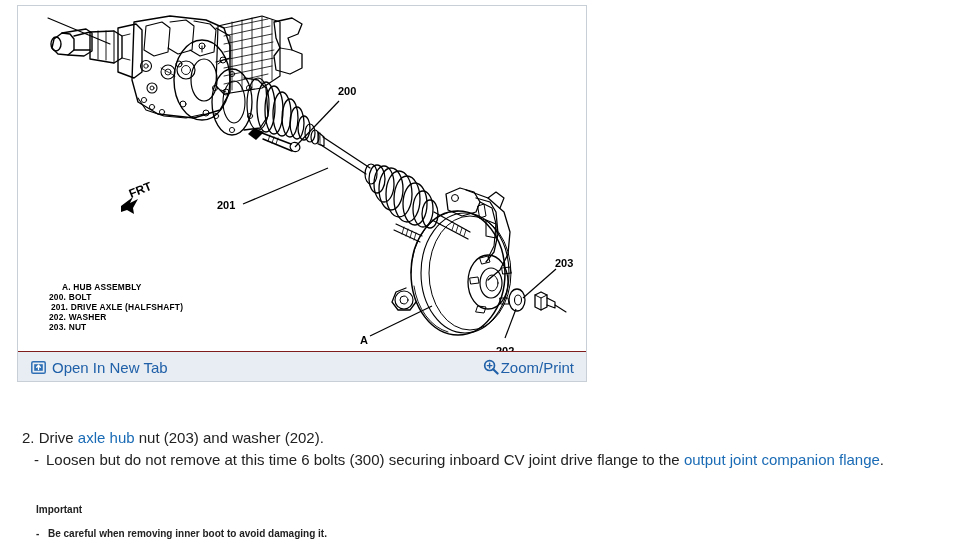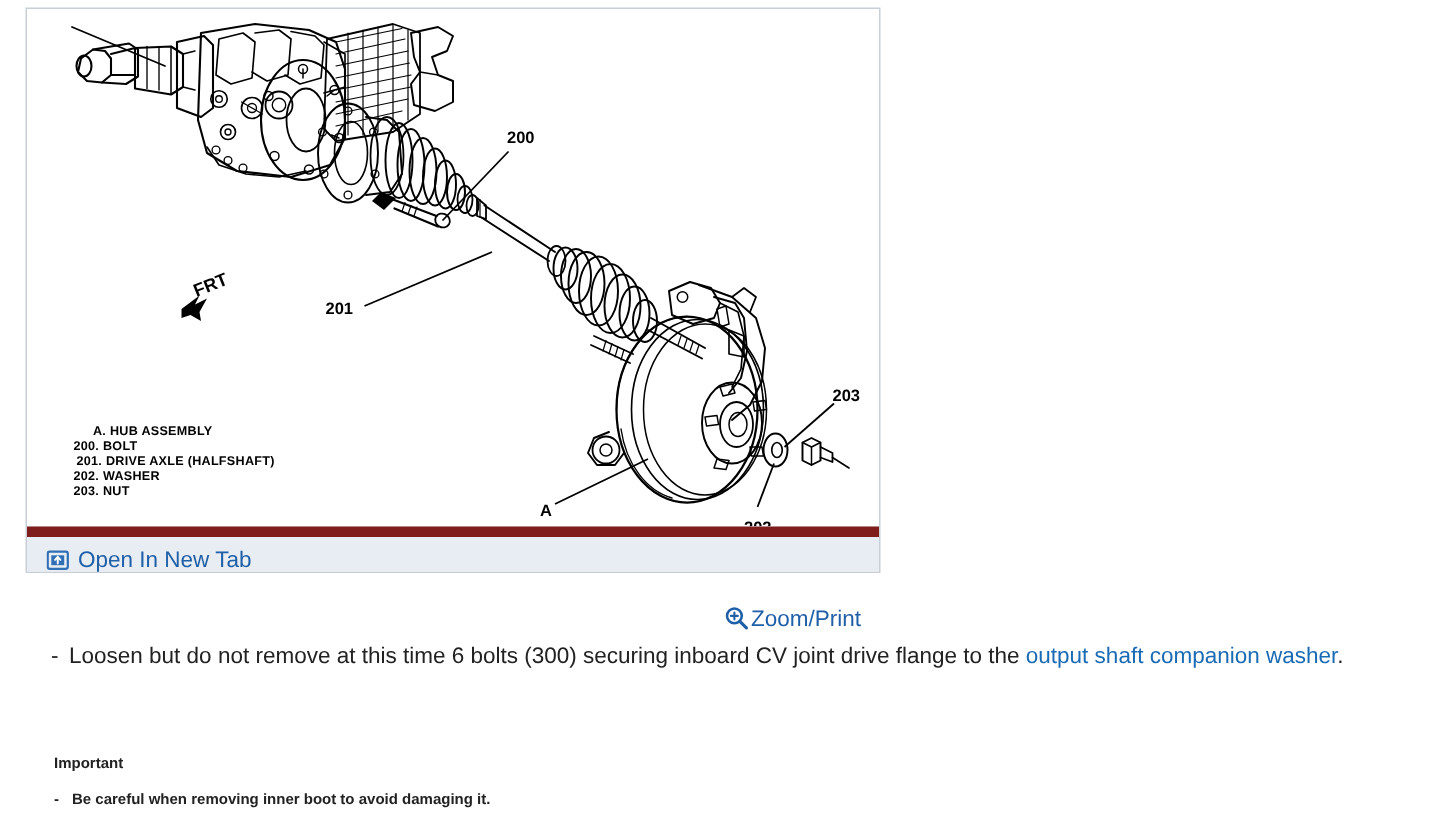--- a/index.html
+++ b/index.html
@@ -42,21 +42,21 @@
   }
 
   
   .figure-toolbar {
     position: absolute;
     left: 0;
     bottom: 0;
     width: 568px;
     height: 30px;
     background: #e8edf3;
-    border-top: 7px solid #7f1d1d;
+    border-top: 1px solid #7f1d1d;
     box-sizing: border-box;
   }
   .tb-left {
     position: absolute;
     left: 12px;
     top: 0;
     height: 30px;
     display: flex;
     align-items: center;
     gap: 6px;
@@ -64,21 +64,20 @@
   }
   .tb-right {
     position: absolute;
     right: 12px;
     top: 0;
     height: 30px;
     display: flex;
     align-items: center;
     gap: 2px;
     cursor: pointer;
-    margin-top: 39px;
   }
   .tb-label {
     color: #2060a8;
     font-size: 15px;
     font-family: "Liberation Sans", sans-serif;
     white-space: nowrap;
   }
   .tb-icon {
     display: inline-flex;
     align-items: center;
@@ -384,22 +383,26 @@
           <path d="M6.6 4.3 L6.6 8.9 M4.3 6.6 L8.9 6.6" stroke="#2060a8" stroke-width="1.4" stroke-linecap="round"></path>
           <path d="M10.2 10.2 L14.6 14.6" stroke="#2060a8" stroke-width="2.1" stroke-linecap="round"></path>
         </svg>
       </span>
       <span class="tb-label">Zoom/Print</span>
     </div>
   </div>
 </div>
 
 <div class="steps">
+  <div class="step-line">
+    <span>2.</span>
+    <span>Drive </span><a class="inline-link" href="#">axle hub</a><span> nut (203) and washer (202).</span>
+  </div>
   <div class="step-sub">
-    <span class="dash">-</span><span>Loosen but do not remove at this time 6 bolts (300) securing inboard CV joint drive flange to the </span><a class="inline-link" href="#">output shaft companion washer</a><span>.</span>
+    <span class="dash">-</span><span>Loosen but do not remove at this time 6 bolts (300) securing inboard CV joint drive flange to the </span><a class="inline-link" href="#">output joint companion flange</a><span>.</span>
   </div>
 </div>
 
 <div class="important-block">
   <div class="important-title">Important</div>
   <div class="important-text">
     <span class="dash">-</span><span>Be careful when removing inner boot to avoid damaging it.</span>
   </div>
 </div>
 

